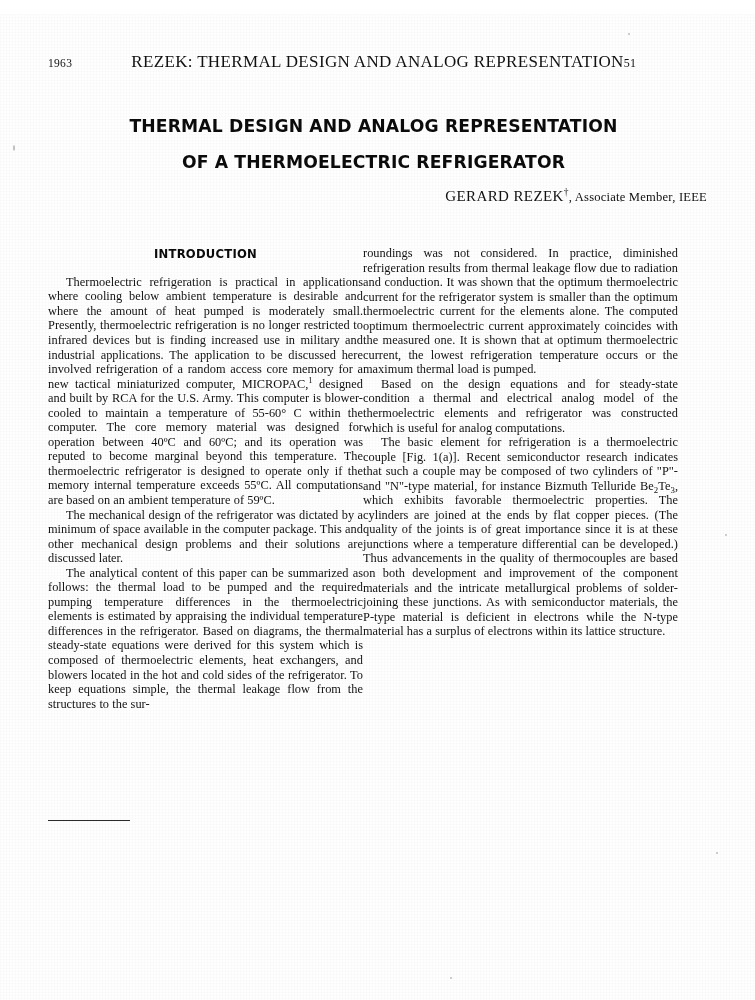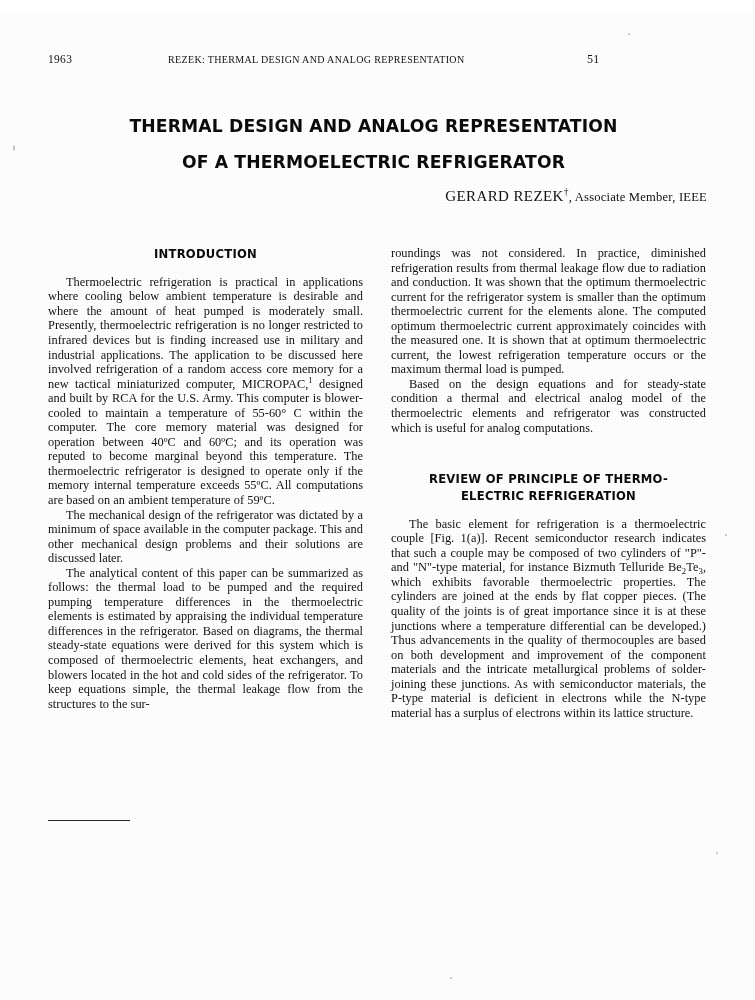--- a/index.html
+++ b/index.html
@@ -37,23 +37,23 @@
     align-items: baseline;
     font-size: 11.5px;
     letter-spacing: 0.3px;
   }
   .rh-year {
     width: 120px;
     text-align: left;
   }
   .rh-title {
     flex: 1;
-    text-align: left;
+    text-align: center;
     font-variant: small-caps;
-    font-size: 10px;
+    font-size: 17px;
     letter-spacing: 0.35px;
     white-space: nowrap;
   }
   .rh-page {
     width: 120px;
     font-size: 12px;
   }
 
   
   .title-block {
@@ -95,21 +95,20 @@
     font-size: 12.6px;
   }
 
   
   .columns {
     position: absolute;
     top: 232px;
     left: 48px;
     width: 659px;
     display: flex;
-    gap: 28px;
   }
   .col {
     width: 315px;
     position: relative;
   }
   .section-head {
     font-family: "DejaVu Sans", "Liberation Sans", sans-serif;
     font-weight: bold;
     font-size: 11.6px;
     text-align: center;
@@ -216,24 +215,20 @@
       <p class="body">The mechanical design of the refrigerator was dictated by a minimum of space available in the computer package.  This and other mechanical design problems and their solutions are discussed later.</p>
 
       <p class="body">The analytical content of this paper can be summarized as follows:  the thermal load to be pumped and the required pumping temperature differences in the thermoelectric elements is estimated by appraising the individual temperature differences in the refrigerator.  Based on diagrams, the thermal steady-state equations were derived for this system which is composed of thermoelectric elements, heat exchangers, and blowers located in the hot and cold sides of the refrigerator.  To keep equations simple, the thermal leakage flow from the structures to the sur-</p>
     </div>
 
     <div class="col">
       <p class="body cont">roundings was not considered.  In practice, diminished refrigeration results from thermal leakage flow due to radiation and conduction.  It was shown that the optimum thermoelectric current for the refrigerator system is smaller than the optimum thermoelectric current for the elements alone.  The computed optimum thermoelectric current approximately coincides with the measured one.  It is shown that at optimum thermoelectric current, the lowest refrigeration temperature occurs or the maximum thermal load is pumped.</p>
 
       <p class="body">Based on the design equations and for steady-state condition a thermal and electrical analog model of the thermoelectric elements and refrigerator was constructed which is useful for analog computations.</p>
 
-      <div class="section-head spaced-top">
-        <div>REVIEW OF PRINCIPLE OF THERMO-</div>
-        <div>ELECTRIC REFRIGERATION</div>
-      </div>
 
       <p class="body"><span>The basic element for refrigeration is a thermoelectric couple  [Fig. 1(a)].  Recent semiconductor research indicates that such a couple may be composed of two cylinders of "P"- and "N"-type material, for instance Bizmuth Telluride Be</span><sub class="sub">2</sub><span>Te</span><sub class="sub">3</sub><span>, which exhibits favorable thermoelectric properties.  The cylinders are joined at the ends by flat copper pieces.  (The quality of the joints is of great importance since it is at these junctions where a temperature differential can be developed.)  Thus advancements in the quality of thermocouples are based on both development and improvement of the component materials and the intricate metallurgical problems of solder-joining these junctions.  As with semiconductor materials, the P-type material is deficient in electrons while the N-type material has a surplus of electrons within its lattice structure.</span></p>
 
     </div>
   </div>
 
   <div class="footnote-zone">
     <div class="footnote-rule"></div>
   </div>
 

